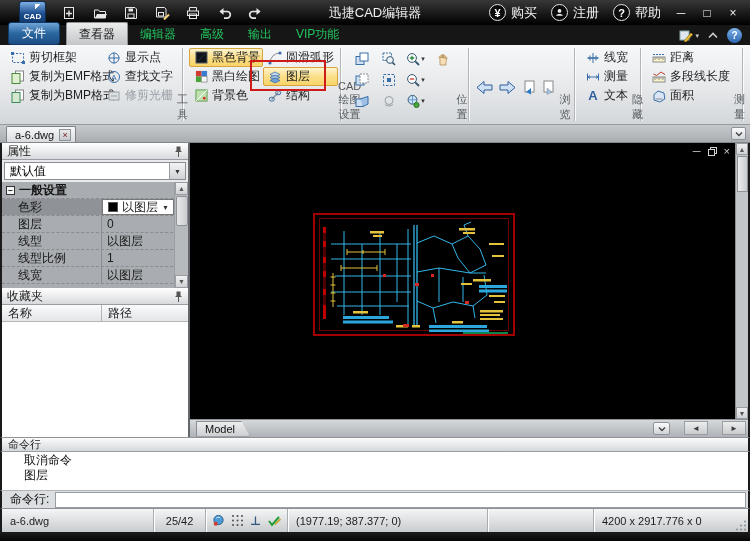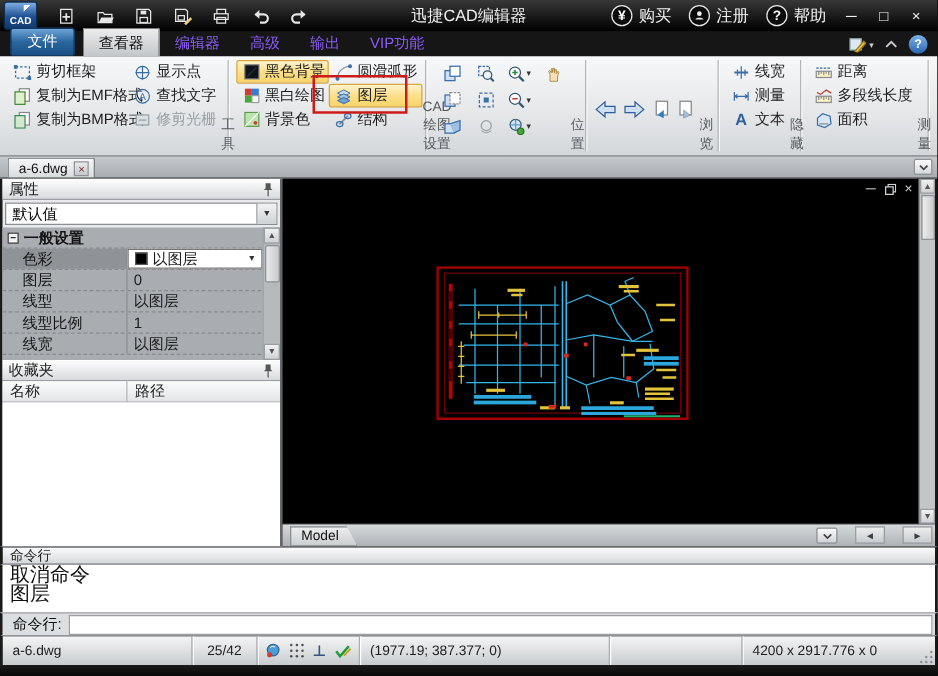--- a/index.html
+++ b/index.html
@@ -2,41 +2,41 @@
 <html><head>
 <meta charset="utf-8">
 <style>
   * { margin:0; padding:0; box-sizing:border-box; }
   html,body { width:750px; height:541px; overflow:hidden; background:#101010;
     font-family:"Liberation Sans","DejaVu Sans",sans-serif; }
   #app { width:750px; height:541px; display:flex; flex-direction:column; position:relative; }
 
   
   .titlebar { height:25px; background:linear-gradient(#383838,#101010 70%,#000);
-    display:flex; align-items:center; color:#e9e9e9; position:relative; flex:none; }
+    display:flex; align-items:center; color:#e9e9e9; position:relative; flex:none;padding-left:16px; }
   .cadlogo { width:27px; height:23px; margin:1px 4px 1px 3px; border-radius:3px;
     background:linear-gradient(#7fb0e4,#1d4e8f 55%,#123a6e); border:1px solid #0c2c55;
     color:#fff; font-size:8px; font-weight:bold; display:flex; align-items:flex-end; justify-content:center; padding-bottom:2px; position:relative; }
   .cadlogo::after { content:""; position:absolute; top:2px; right:3px; width:7px; height:7px;
     background:linear-gradient(135deg,#fff 40%,transparent 41%); }
   .qat { display:flex; align-items:center; gap:9px; margin-left:8px; }
   .qat .qbtn { width:22px; height:20px; display:flex; align-items:center; justify-content:center; }
   .ttl { position:absolute; left:0; right:0; text-align:center; font-size:13px; color:#f0f0f0; pointer-events:none; }
   .tb-right { margin-left:auto; display:flex; align-items:center; gap:4px; padding-right:6px; }
   .tb-link { display:flex; align-items:center; gap:5px; font-size:13px; color:#f2f2f2; padding:0 5px; }
   .cir { width:17px; height:17px; border-radius:50%; background:#0b0b0b; border:1.5px solid #e6e6e6;
     display:flex; align-items:center; justify-content:center; font-size:11px; font-weight:bold; color:#fff; }
   .winbtn { width:22px; height:18px; display:flex; align-items:center; justify-content:center;
     color:#f0f0f0; font-size:12px; }
 
   
   .menubar { height:20px; background:#161616; display:flex; align-items:flex-end; color:#e6e6e6; flex:none; position:relative; }
   .m-file { margin:1px 6px 0 8px; padding:2px 13px; font-size:12px; color:#fff; border-radius:3px;
     background:linear-gradient(#6fa5d8,#2a669f 50%,#1c4e84); border:1px solid #123a66; }
-  .m-tab { padding:3px 12px 2px; font-size:12px; color:#8b5cf6; }
+  .m-tab { padding:3px 12px 2px; font-size:12px; color:#22c55e; }
   .m-tab.active { background:linear-gradient(#ececec,#c3c6c9); color:#111;
     border:1px solid #8f9397; border-bottom:none; border-radius:2px 2px 0 0; }
   .mb-right { margin-left:auto; display:flex; align-items:center; gap:8px; padding:0 8px 2px 0; }
 
   
   .ribbon { height:80px; flex:none; background:linear-gradient(#f7f8f9,#e6e8ea 55%,#d4d7da);
     border-bottom:1px solid #96999d; display:flex; position:relative; font-size:12px; color:#1d1d1d; }
   .rgroup { display:flex; flex-direction:row; padding-top:3px; position:relative; flex:none; }
   .glabel { margin-top:auto; text-align:center; font-size:11px; color:#565a5e; padding-bottom:2px; }
   .gsep { width:0; border-left:1px solid #b3b6b9; border-right:1px solid #fbfbfc; margin:3px 0; flex:none; }
@@ -58,21 +58,21 @@
   .doctab { display:flex; align-items:center; gap:5px; height:16px; padding:0 4px 0 8px; font-size:11px; color:#111;
     background:linear-gradient(#f6f7f8,#d9dcdf); border:1px solid #7e8286; border-bottom:none; border-radius:2px 2px 0 0; }
   .tabclose { width:12px; height:12px; background:linear-gradient(#e8e9ea,#c6c9cc); border:1px solid #8f9397;
     font-size:9px; line-height:10px; text-align:center; color:#7a2020; }
   .strip-chev { position:absolute; right:4px; top:2px; width:15px; height:13px;
     background:linear-gradient(#fbfbfc,#d5d8db); border:1px solid #8f9397; border-radius:2px;
     display:flex; align-items:center; justify-content:center; }
 
   
   .main { flex:none; height:294px; display:flex; border-left:2px solid #1a1a1a; border-right:2px solid #1a1a1a; background:#0a0a0a; }
-  .leftpanel { width:224px; flex:none; background:#e9eaec; border-right:2px solid #63676b; display:flex; flex-direction:column; font-size:12px; }
+  .leftpanel { width:188px; flex:none; background:#e9eaec; border-right:2px solid #63676b; display:flex; flex-direction:column; font-size:12px; }
   .phdr { height:17px; flex:none; background:linear-gradient(#fdfdfd,#d7dadd); border-bottom:1px solid #9a9ea2;
     border-top:1px solid #fff; display:flex; align-items:center; padding:0 5px; color:#1d1d1d; }
   .phdr .pin { margin-left:auto; }
   .combo { margin:2px 2px; height:18px; background:#fff; border:1px solid #8a8e92; display:flex; align-items:center; padding-left:5px; position:relative; }
   .combo .dbtn { position:absolute; right:0; top:0; width:16px; height:16px; background:linear-gradient(#f2f3f4,#cfd2d5);
     border-left:1px solid #9a9ea2; font-size:7px; display:flex; align-items:center; justify-content:center; color:#333; }
   .grid { background:#a9adb1; position:relative; flex:none; }
   .grow { height:17px; display:flex; border-bottom:1px dashed #888c90; align-items:center; }
   .gl { width:100px; padding-left:16px; border-right:1px solid #8a8e92; height:100%; display:flex; align-items:center; color:#141414; }
   .gv { flex:1; padding-left:5px; color:#1a1a1a; display:flex; align-items:center; height:100%; }
@@ -111,21 +111,21 @@
   .ms-chev { position:absolute; right:78px; top:2px; width:17px; height:13px; border-radius:2px;
     background:linear-gradient(#fbfbfc,#d0d3d6); border:1px solid #8f9397; display:flex; align-items:center; justify-content:center; }
   .ms-arrows { position:absolute; right:2px; top:1px; display:flex; gap:14px; }
   .ms-arrows span { width:24px; height:14px; font-size:8px; color:#3a3e42; display:flex; align-items:center; justify-content:center;
     background:linear-gradient(#eceded,#c9ccce); border:1px solid #9a9ea2; }
 
   
   .cmdhdr { height:15px; flex:none; background:linear-gradient(#fbfbfc,#d5d8db); border-top:1px solid #8f9397; border-bottom:1px solid #9a9ea2;
     font-size:11px; color:#1d1d1d; display:flex; align-items:center; padding-left:6px;
     border-left:2px solid #1a1a1a; border-right:2px solid #1a1a1a; }
-  .cmdhist { height:38px; flex:none; background:#fff; font-size:16px; color:#111; padding:1px 6px; line-height:15px;
+  .cmdhist { height:38px; flex:none; background:#fff; font-size:12px; color:#111; padding:1px 22px; line-height:15px;
     border-left:2px solid #1a1a1a; border-right:2px solid #1a1a1a; }
   .cmdrow { height:18px; flex:none; background:#dcdfe2; display:flex; align-items:center; font-size:12px; color:#111;
     border-left:2px solid #1a1a1a; border-right:2px solid #1a1a1a; border-top:1px solid #b3b6b9; }
   .cmdrow label { padding:0 6px 0 8px; white-space:nowrap; }
   .cmdrow input { flex:1; height:16px; margin-right:2px; border:1px solid #9a9ea2; background:#fff; font-size:12px; padding:0 3px; outline:none; }
 
   
   .statusbar { height:24px; flex:none; background:linear-gradient(#f4f5f6,#c9ccce); border-top:1px solid #8f9397;
     display:flex; align-items:center; font-size:11px; color:#1d1d1d;
     border-left:2px solid #1a1a1a; border-right:2px solid #1a1a1a; }

